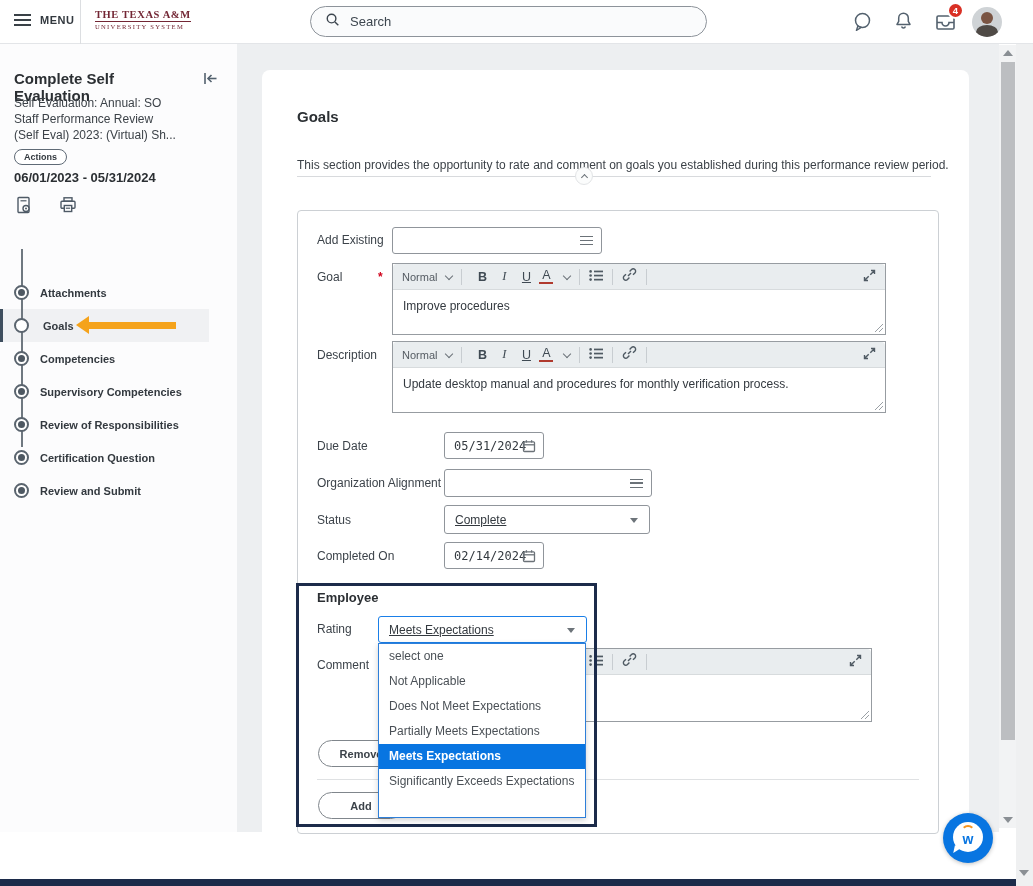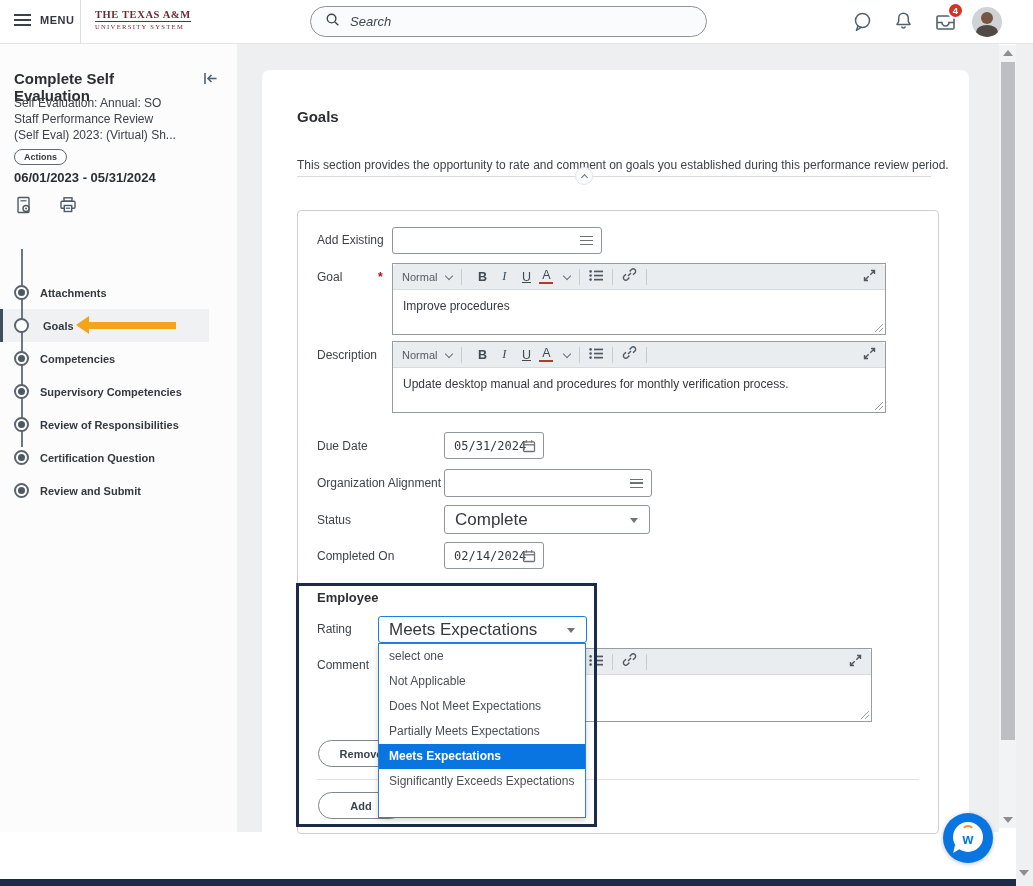--- a/index.html
+++ b/index.html
@@ -9,21 +9,21 @@
   
   .topbar { position:absolute; left:0; top:0; width:1033px; height:44px; background:#fff; border-bottom:1px solid #e3e5e8; z-index:20; }
   .menu-btn { position:absolute; left:14px; top:11px; display:flex; align-items:center; gap:9px; cursor:pointer; }
   .hamburger { width:17px; height:2px; background:#3a4147; box-shadow:0 5px 0 #3a4147, 0 -5px 0 #3a4147; margin:8px 0; }
   .menu-label { font-size:11px; font-weight:bold; letter-spacing:.5px; color:#33393f; }
   .top-divider { position:absolute; left:80px; top:0; width:1px; height:44px; background:#dcdee1; }
   .logo { position:absolute; left:95px; top:9px; color:#732634; font-family:"Liberation Serif", serif; cursor:default; }
   .logo-l1 { font-size:10.5px; font-weight:bold; letter-spacing:.6px; border-bottom:1px solid #732634; padding-bottom:1px; }
   .logo-l2 { font-size:6.6px; letter-spacing:1.3px; margin-top:1px; }
   .search-pill { position:absolute; left:310px; top:6px; width:397px; height:31px; border:1px solid #8d939a; border-radius:16px; background:#fafbfc; display:flex; align-items:center; padding-left:14px; gap:10px; }
-  .search-pill input { border:none; outline:none; background:transparent; font-size:13px; color:#3b82f6; width:320px; font-family:"Liberation Sans",sans-serif;font-style:italic; }
+  .search-pill input { border:none; outline:none; background:transparent; font-size:13px; color:#3b82f6; width:320px; font-family:"Liberation Sans",sans-serif; }
   .search-pill input::placeholder { color:#3d464f; opacity:1; }
   .hicon { position:absolute; top:11px; width:22px; height:22px; cursor:pointer; }
   .badge { position:absolute; left:947px; top:2px; min-width:17px; height:17px; border-radius:9px; background:#d93025; border:2px solid #fff; color:#fff; font-size:9.5px; font-weight:bold; display:flex; align-items:center; justify-content:center; z-index:2; }
   .avatar { position:absolute; left:972px; top:7px; width:30px; height:30px; border-radius:50%; background:#cfd3d6; overflow:hidden; cursor:pointer; }
   .avatar::before { content:""; position:absolute; left:9px; top:5px; width:12px; height:12px; border-radius:50%; background:#7a5443; }
   .avatar::after { content:""; position:absolute; left:4px; top:18px; width:22px; height:14px; border-radius:50% 50% 0 0; background:#4f4a46; }
 
   
   .sidebar { position:absolute; left:0; top:44px; width:237px; height:788px; background:#fcfcfd; z-index:5; }
   .sb-title { position:absolute; left:14px; top:26px; font-size:15px; font-weight:bold; color:#2b2f33; width:180px; }
@@ -59,21 +59,21 @@
   .flabel { position:absolute; font-size:12px; color:#3c434a; z-index:4; }
   .req { position:absolute; left:378px; top:270px; color:#d0021b; font-size:12px; font-weight:bold; z-index:4; }
 
   .tinput { position:absolute; height:27px; border:1px solid #90959b; border-radius:3px; background:#fff; z-index:4; display:flex; align-items:center; cursor:text; }
   .mono-val { font-family:"DejaVu Sans Mono", monospace; font-size:12px; color:#33393f; padding-left:9px; }
   .bars-icon { position:absolute; right:8px; width:13px; height:9px; border-top:1.8px solid #6b7278; border-bottom:1.8px solid #6b7278; cursor:pointer; }
   .bars-icon::after { content:""; position:absolute; left:0; top:2.6px; width:13px; height:1.8px; background:#6b7278; }
   .cal-icon { position:absolute; right:7px; top:6px; cursor:pointer; }
 
   .select { position:absolute; border:1px solid #90959b; border-radius:3px; background:#fff; z-index:4; display:flex; align-items:center; cursor:pointer; }
-  .select .sel-text { font-size:17px; color:#33393f; padding-left:10px; }
+  .select .sel-text { font-size:12px; color:#33393f; padding-left:10px;text-decoration:underline; }
   .sel-arrow { position:absolute; right:11px; top:50%; margin-top:-2px; width:0; height:0; border-left:4.5px solid transparent; border-right:4.5px solid transparent; border-top:5px solid #6d747a; }
 
   
   .rte { position:absolute; border:1px solid #979ca1; border-radius:0; background:#fff; z-index:4; }
   .rte-toolbar { height:26px; background:#e9edef; border-bottom:1px solid #d7dbdd; border-radius:4px 4px 0 0; display:flex; align-items:center; padding:0 9px; color:#4f5a63; }
   .tb-style { font-size:11px; color:#555c63; cursor:pointer; }
   .tb-chev { width:6px; height:6px; border-right:1.5px solid #6b7278; border-bottom:1.5px solid #6b7278; transform:rotate(45deg); margin:-2px 0 0 9px; cursor:pointer; }
   .tb-sep { width:1px; height:16px; background:#c8cdd1; margin:0 9px; }
   .tb-btn { font-size:12.5px; color:#3f4a53; width:22px; text-align:center; cursor:pointer; }
   .tb-b { font-weight:bold; }

